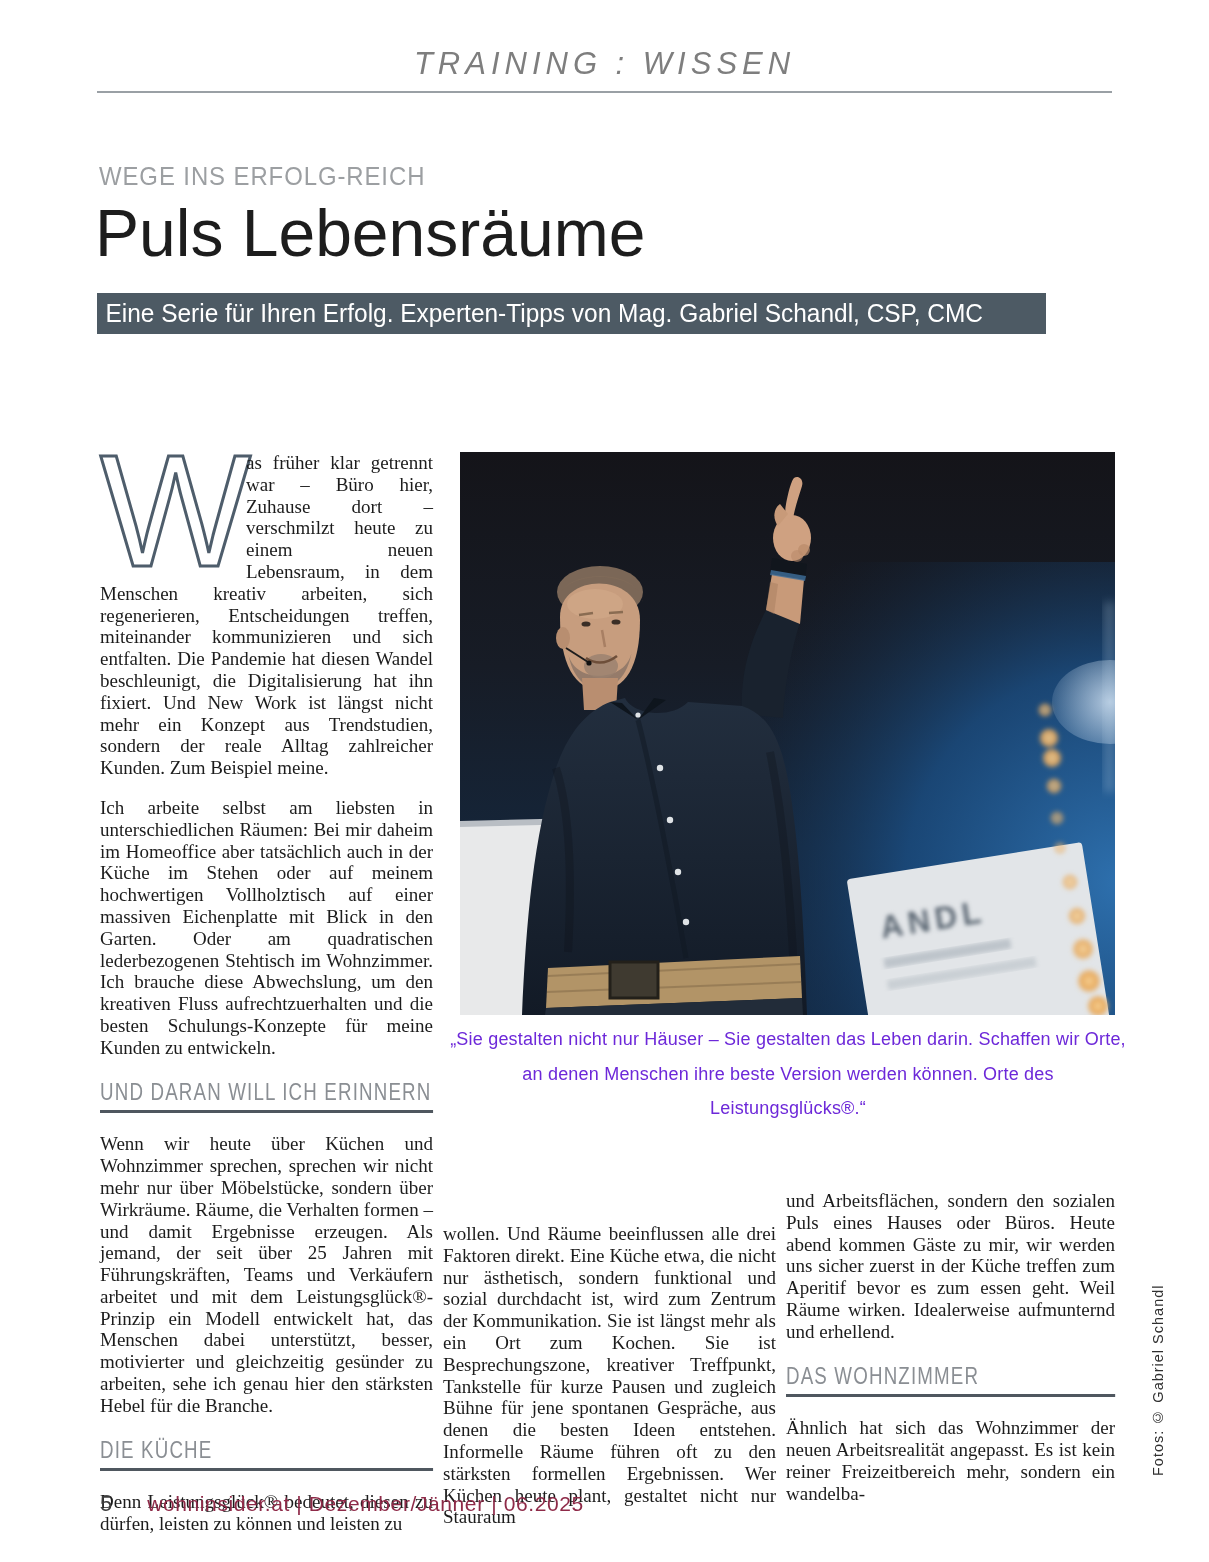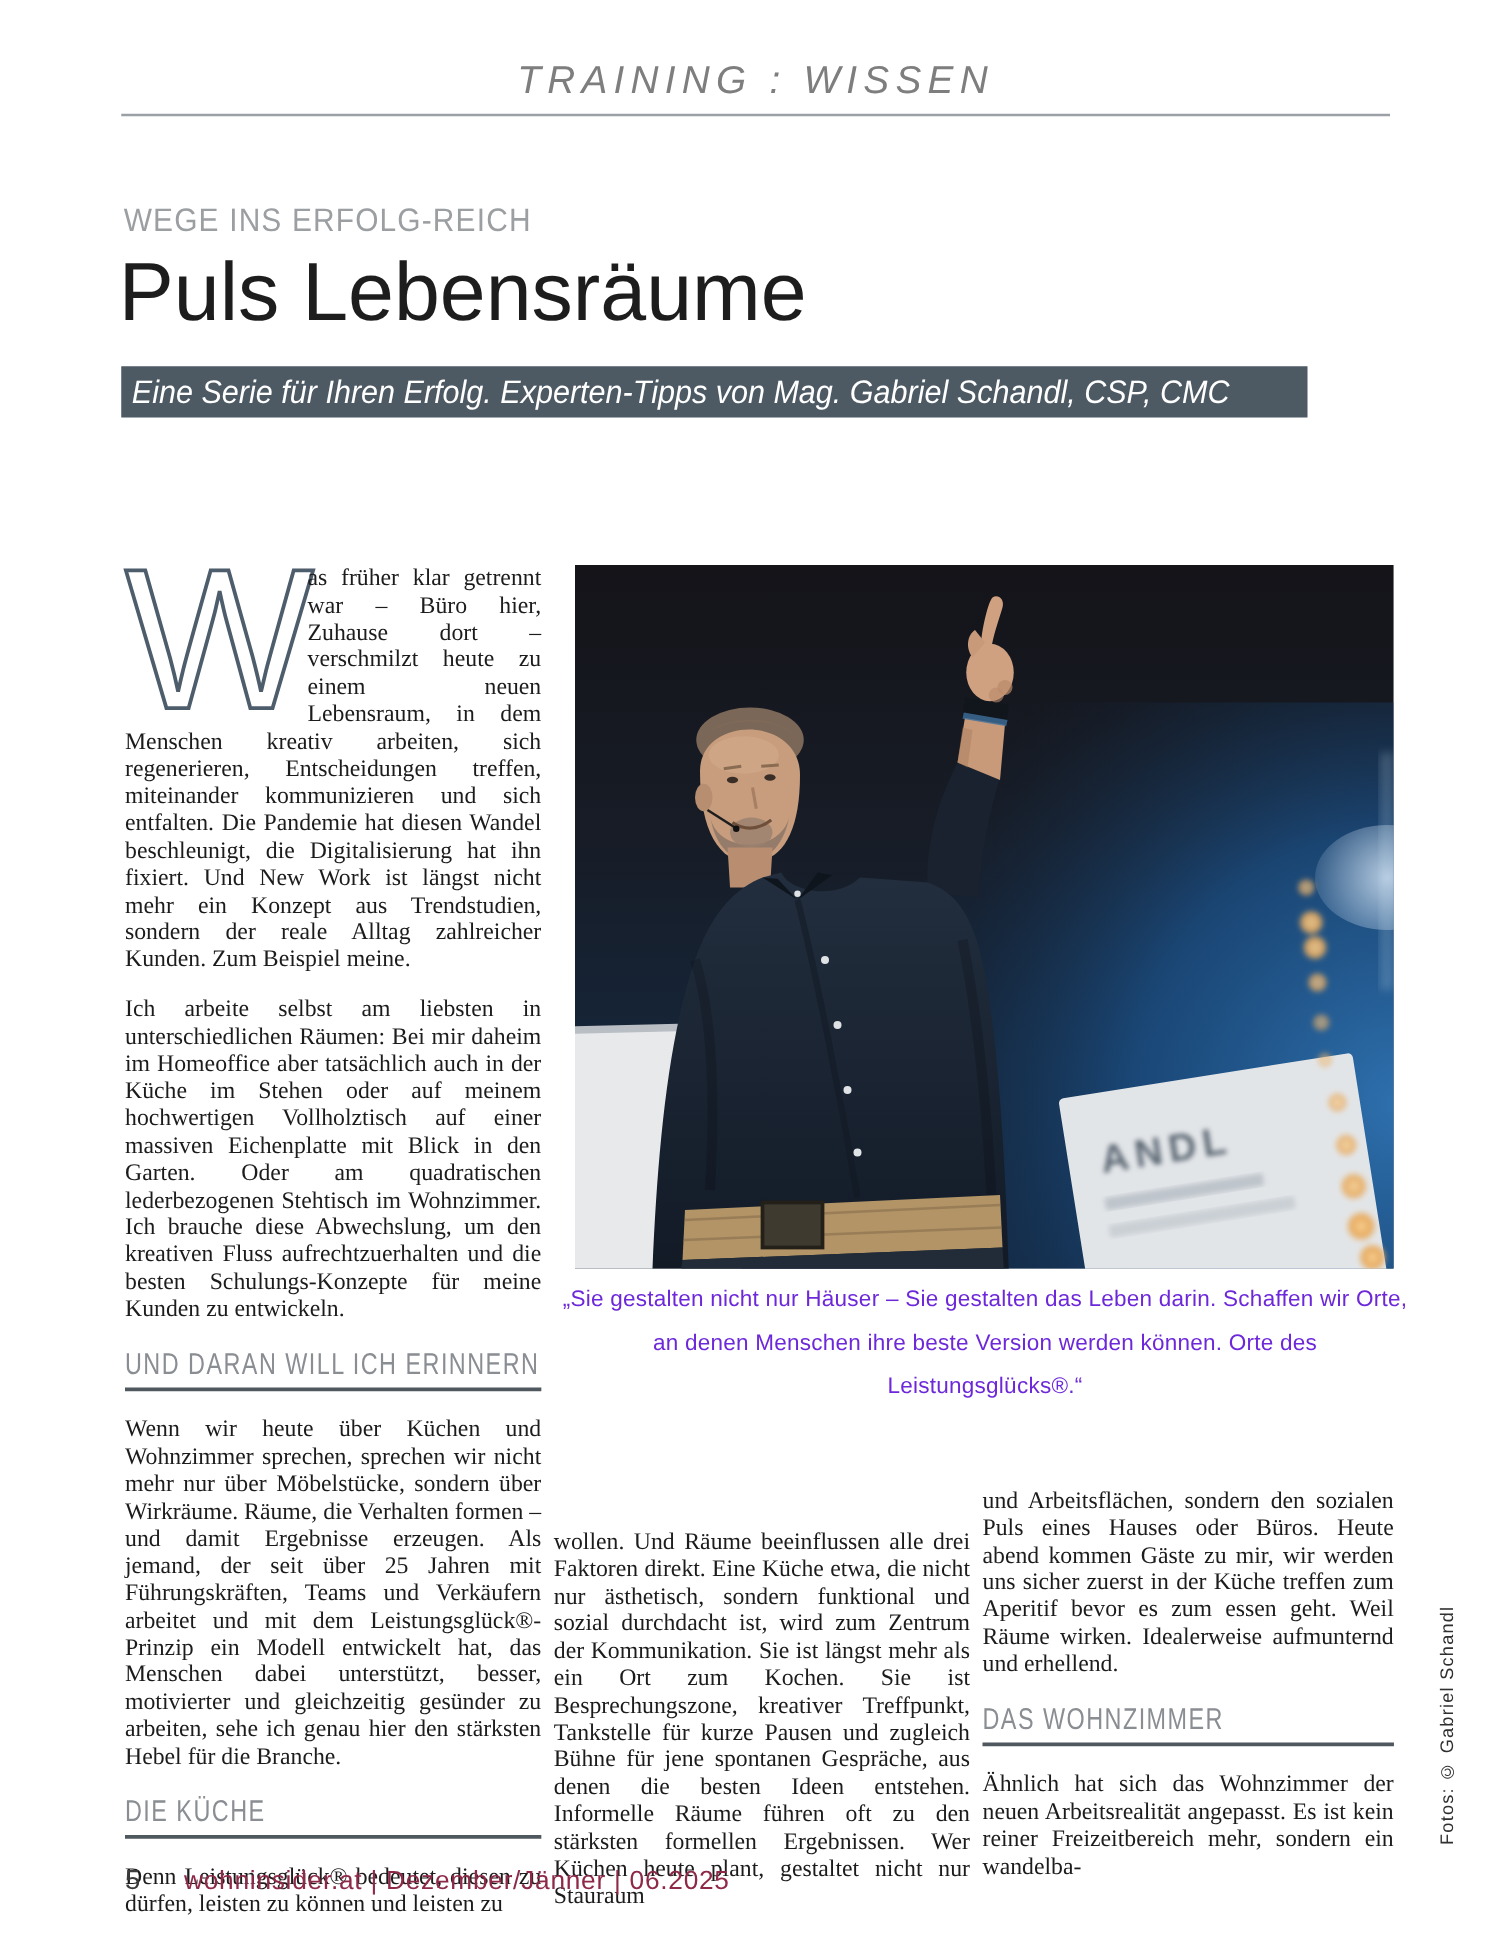--- a/index.html
+++ b/index.html
@@ -21,21 +21,21 @@
     font-family:"Liberation Sans", sans-serif; font-size:26px; color:#9c9fa2;
     letter-spacing:1px; transform:scaleX(.92); transform-origin:0 50%; white-space:nowrap;
   }
   .title {
     position:absolute; top:195px; left:95px;
     font-family:"Liberation Sans", sans-serif; font-weight:300; font-size:66px;
     color:#1d1d1d; letter-spacing:0; white-space:nowrap;
   }
   .banner {
     position:absolute; top:293px; left:97px; width:949px; height:41px;
-    background:#4d5a64; color:#ffffff; overflow:hidden;font-style:italic;
+    background:#4d5a64; color:#ffffff; overflow:hidden;
   }
   .banner-inner {
     display:inline-block; font-family:"Liberation Sans", sans-serif;
     font-size:26px; line-height:41px; padding-left:9px; white-space:nowrap;
     transform:scaleX(.94); transform-origin:0 50%;
   }
   .intro {
     position:absolute; top:357px; left:100px; width:1015px;
     font-size:24px; line-height:35px; color:#161616;
   }

